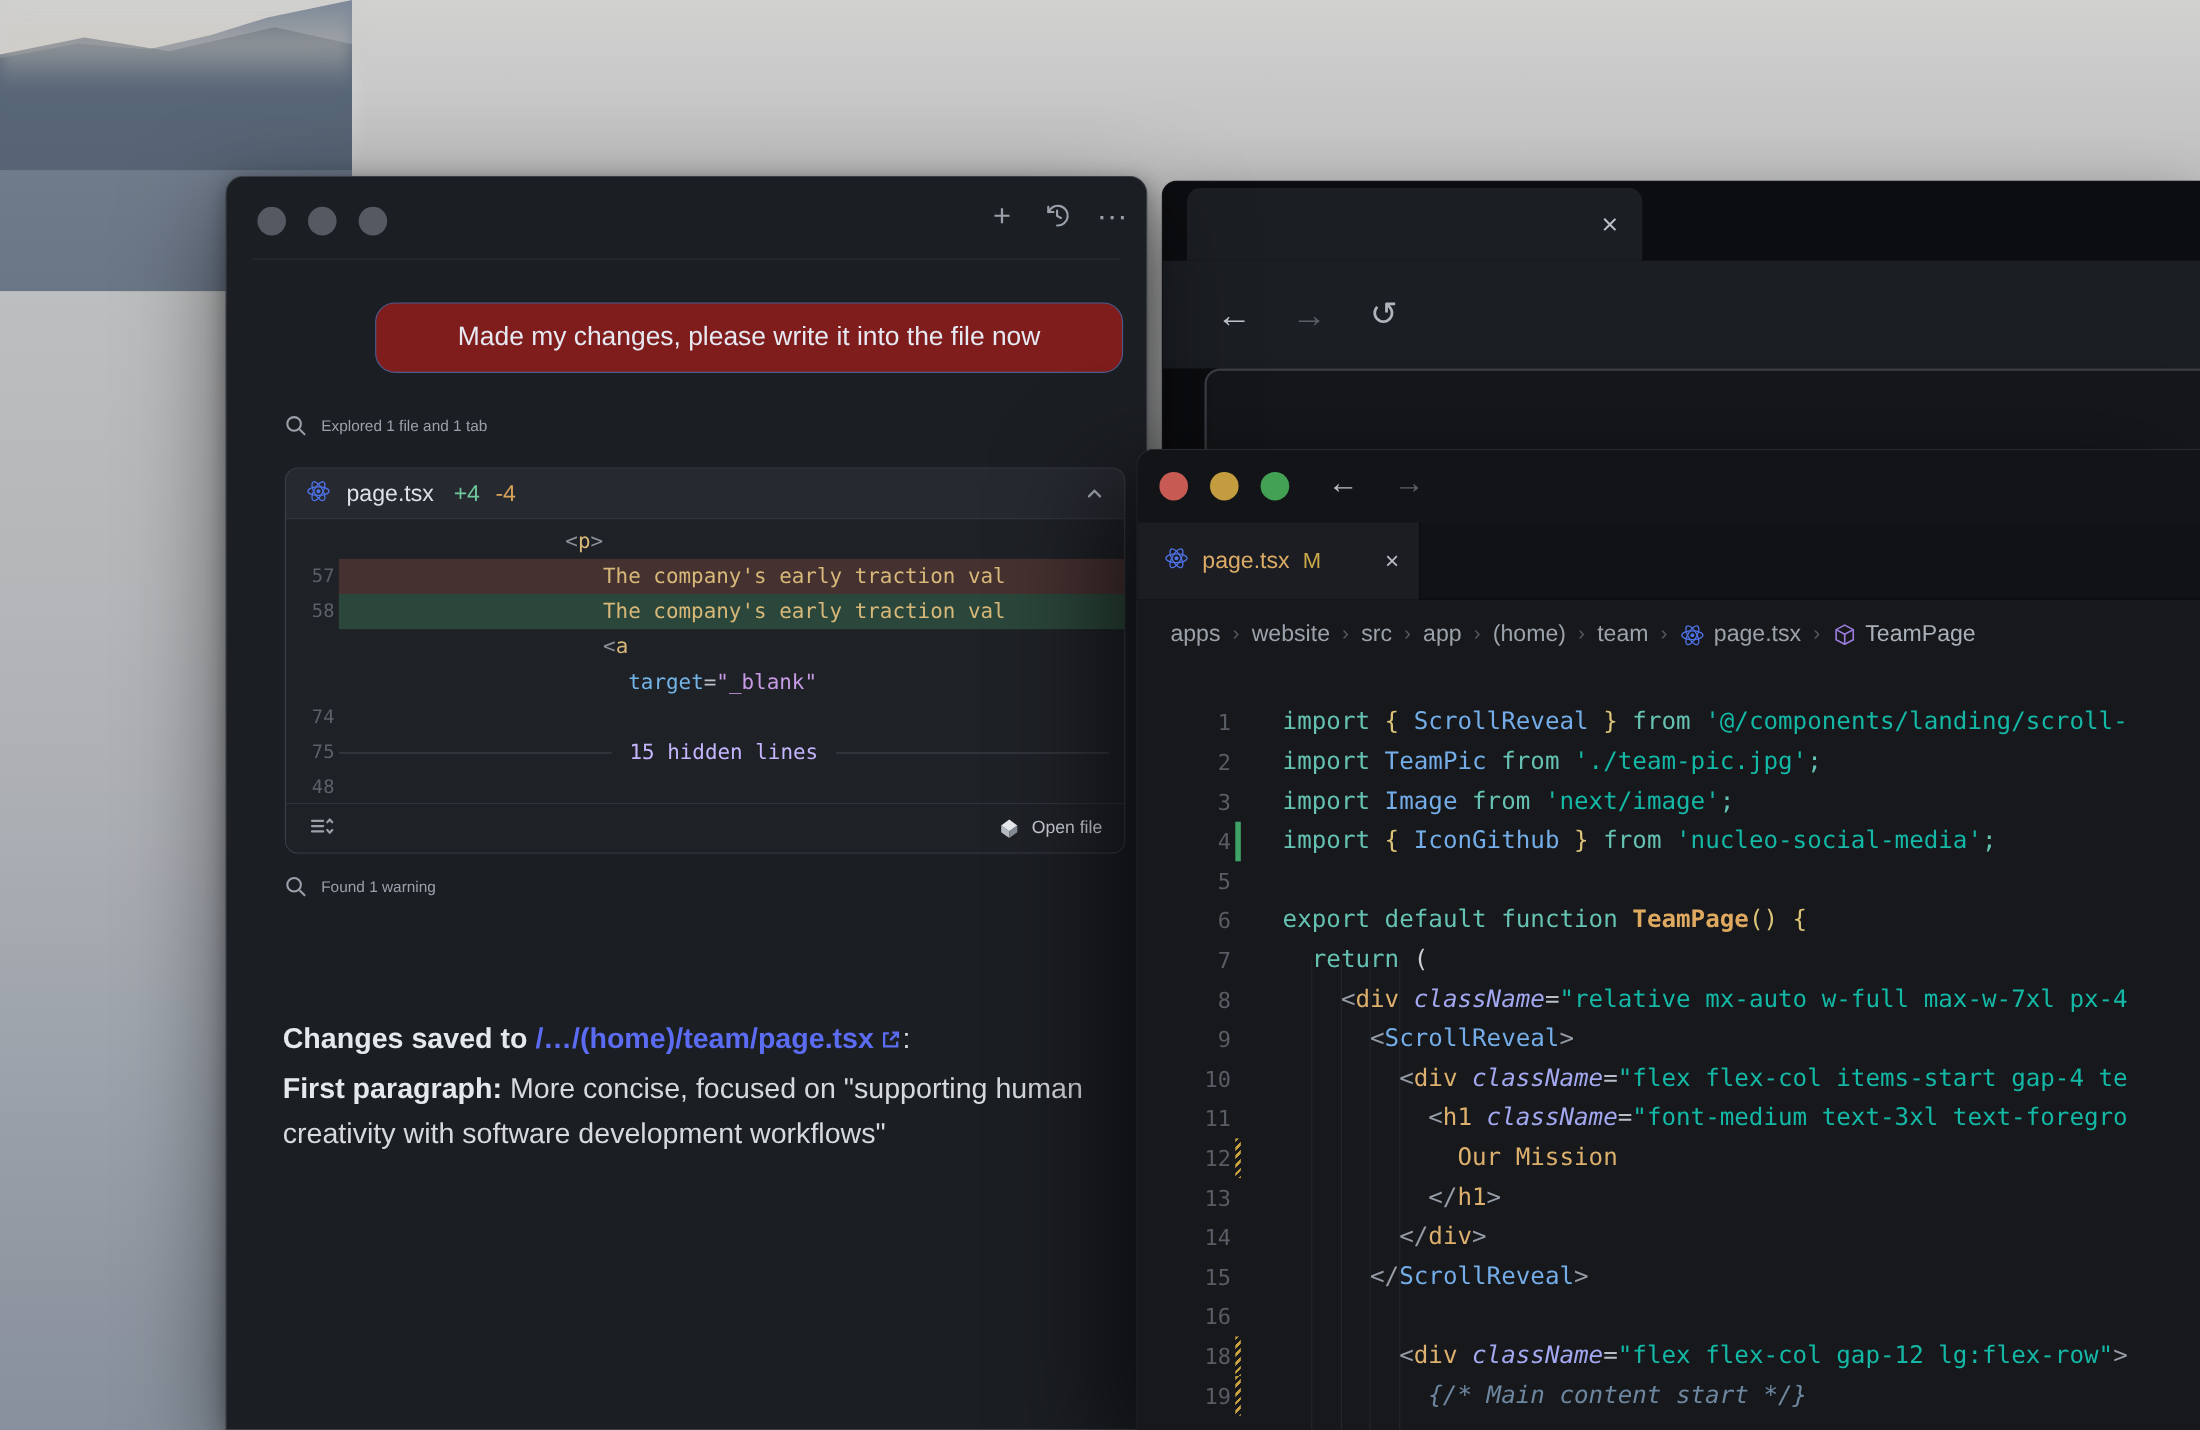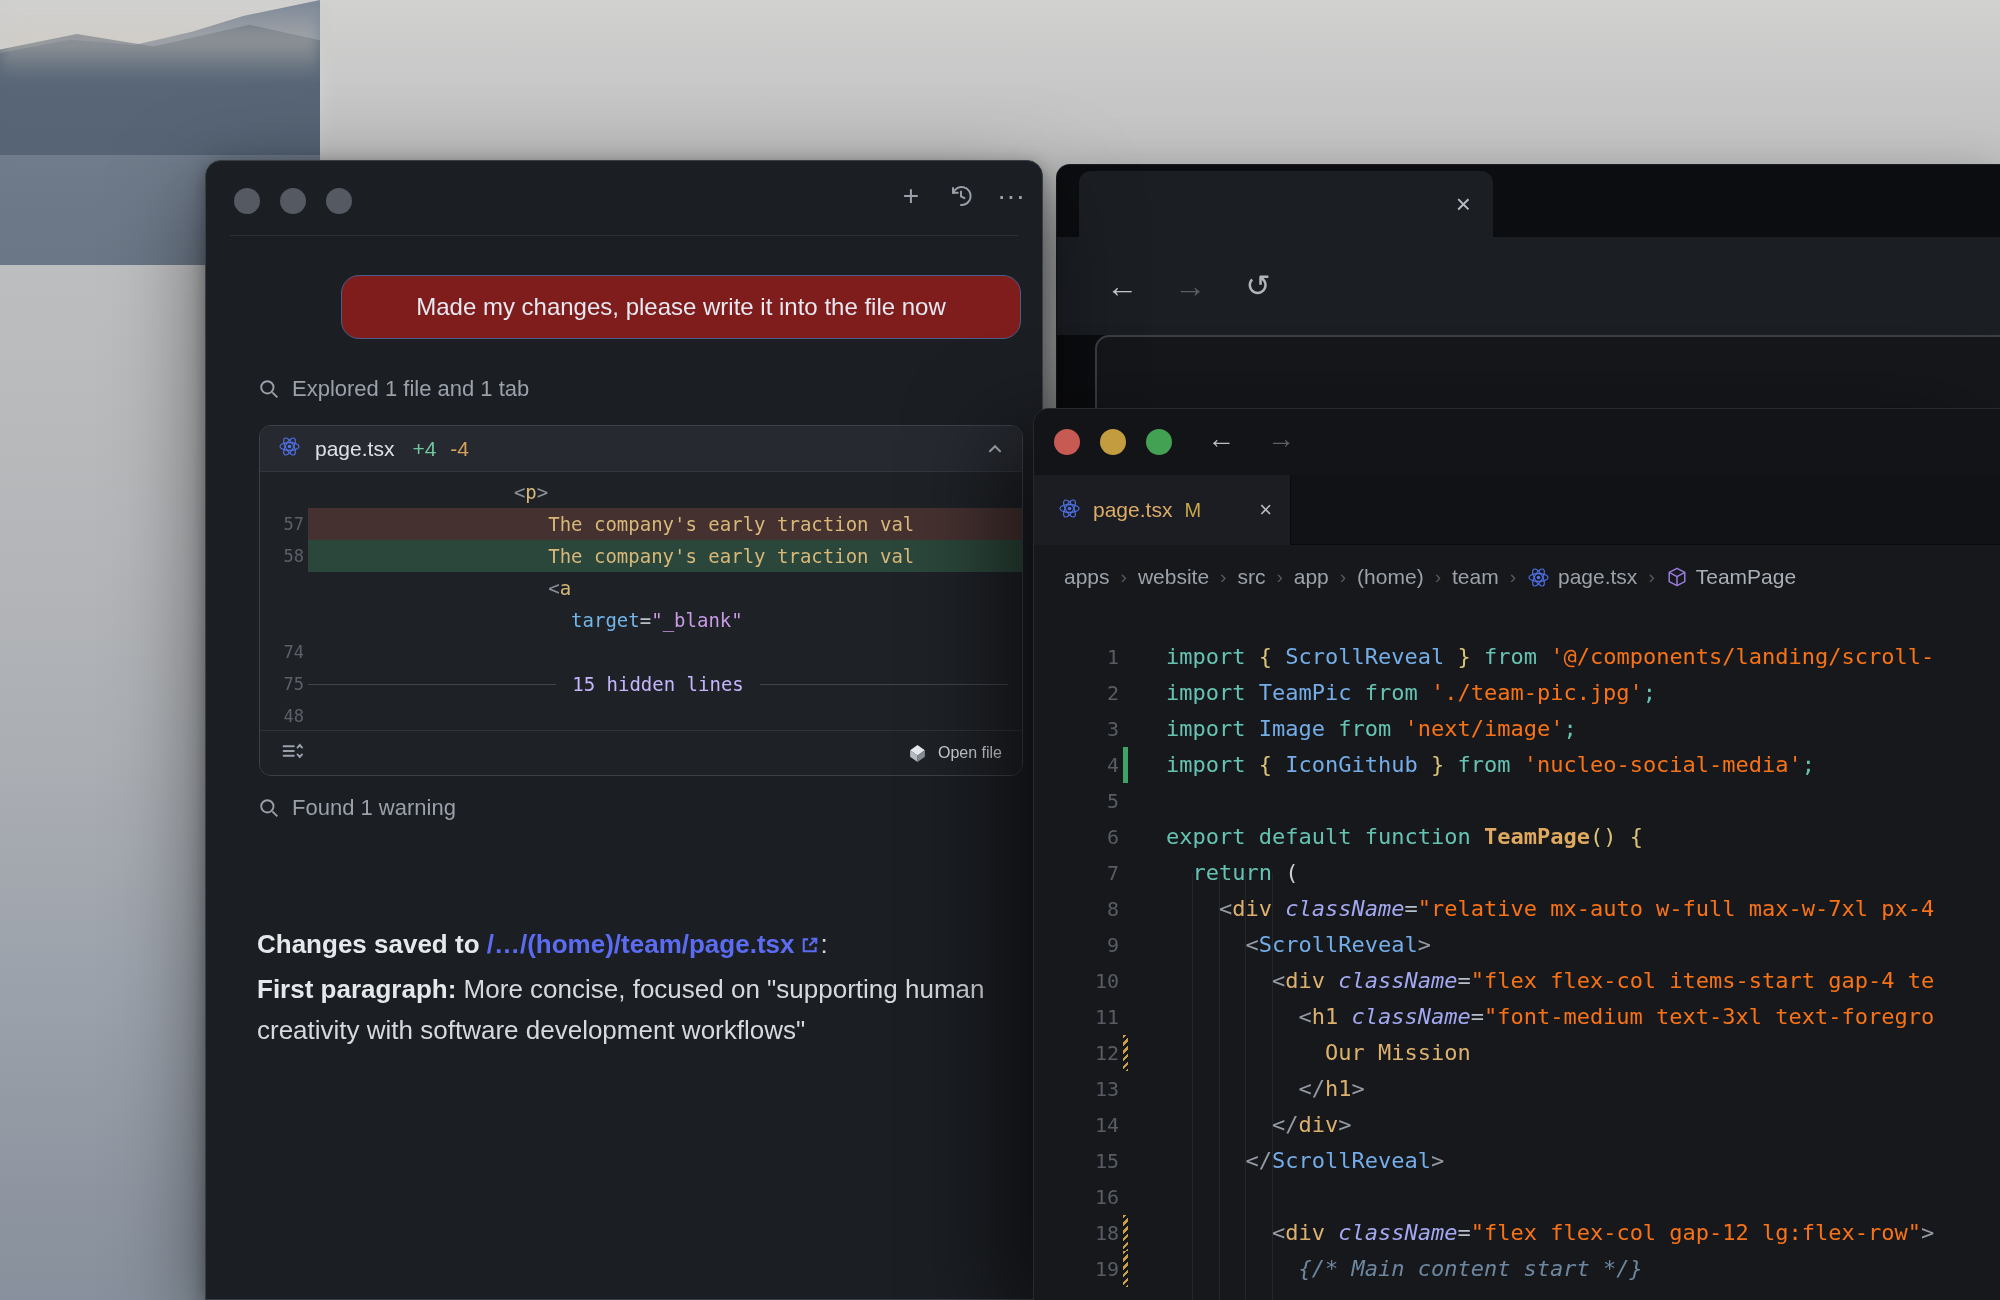--- a/index.html
+++ b/index.html
@@ -24,21 +24,21 @@
     box-shadow:0 30px 90px rgba(0,0,0,.5), 0 4px 18px rgba(0,0,0,.35);}
   .traffic{position:absolute;width:26px;height:26px;border-radius:50%;}
   .chat-window .t1{left:28px;top:27px;background:#545962;}
   .chat-window .t2{left:74px;top:27px;background:#545962;}
   .chat-window .t3{left:120px;top:27px;background:#545962;}
   .chat-head-icons{position:absolute;right:14px;top:18px;display:flex;align-items:center;gap:16px;color:#9aa1ab;}
   .hbtn{width:34px;height:34px;display:flex;align-items:center;justify-content:center;font-size:28px;line-height:1;}
   .chat-divider{position:absolute;left:24px;right:24px;top:74px;height:1px;background:#2c3036;}
   .bubble{position:absolute;left:135px;top:114px;width:680px;height:64px;background:#7f1d1d;border:1px solid #4d5c8c;
     border-radius:18px;display:flex;align-items:center;justify-content:center;color:#e6e9f1;font-size:24px;}
-  .status-row{position:absolute;left:52px;display:flex;align-items:center;gap:12px;color:#9aa1ab;font-size:22px;}
+  .status-row{position:absolute;left:52px;display:flex;align-items:center;gap:12px;color:#9aa1ab;font-size:14px;}
   .sr1{top:215px;} .sr2{top:634px;}
 
   
   .diff-card{position:absolute;left:53px;top:264px;width:764px;height:351px;border:1px solid #3d4148;border-radius:12px;
     background:#1e2126;overflow:hidden;}
   .diff-head{height:46px;background:#262930;border-bottom:1px solid #32363d;display:flex;align-items:center;padding:0 18px;gap:10px;}
   .diff-file{color:#dde1e7;font-size:21px;margin-left:4px;}
   .diff-add{color:#6fc79b;font-size:21px;margin-left:8px;}
   .diff-del{color:#d8a258;font-size:21px;margin-left:4px;}
   .diff-collapse{margin-left:auto;display:flex;align-items:center;}
@@ -49,21 +49,21 @@
   .drow.del .dcode{background:#453130;}
   .drow.add .dcode{background:#2b463a;}
   .hid{display:flex;align-items:center;flex:1;margin-left:4px;gap:16px;padding-right:14px;}
   .hline{flex:1;height:1px;background:#40444b;}
   .hlabel{color:#c4b5fd;font-size:19px;}
   .diff-foot{position:absolute;left:0;right:0;bottom:0;height:45px;border-top:1px solid #2f3339;
     display:flex;align-items:center;padding:0 20px;background:#1e2126;}
   .openfile{margin-left:auto;display:flex;align-items:center;gap:10px;color:#ced2d8;font-size:16px;}
 
   
-  .tok-kw{color:#66c3b3;} .tok-id{color:#74ade8;} .tok-str{color:#f97316;}
+  .tok-kw{color:#66c3b3;} .tok-id{color:#74ade8;} .tok-str{color:#14b8a6;}
   .tok-brace{color:#dcc578;} .tok-fn{color:#dfa960;font-weight:bold;}
   .tok-tag{color:#ddb16d;} .tok-attr{color:#a3a8f0;font-style:italic;}
   .tok-punc{color:#949ba5;} .tok-eq{color:#b8bfc9;} .tok-txt{color:#ddb16d;}
   .tok-cmt{color:#6e87a0;font-style:italic;} .tok-pl{color:#c9ced6;}
   .tok-attr2{color:#74b5e8;} .tok-str2{color:#c89be4;}
   .dcode .tok-txt{color:#d8b879;} .dcode .tok-tag{color:#d8b879;} .dcode .tok-punc{color:#8a9199;}
 
   
   .msg{position:absolute;left:51px;color:#d6d9de;font-size:26px;line-height:40px;}
   .m1{top:682px;width:790px;}

